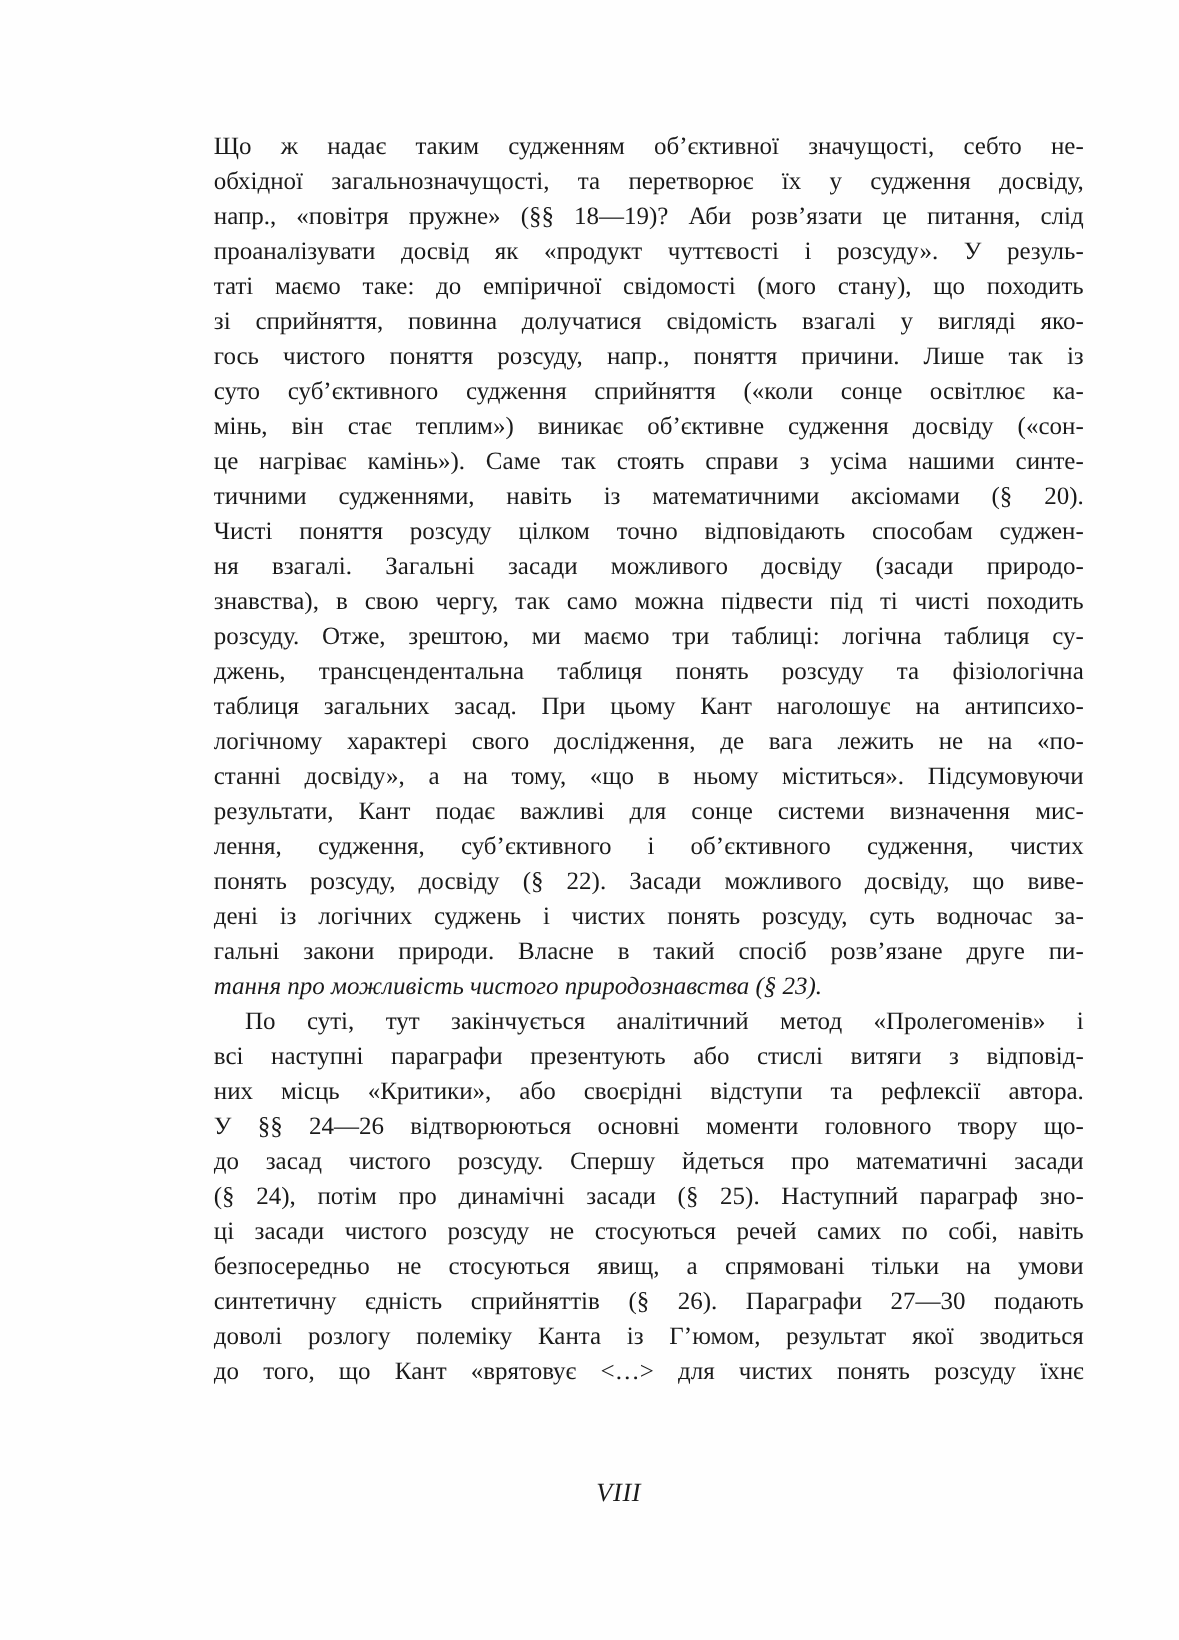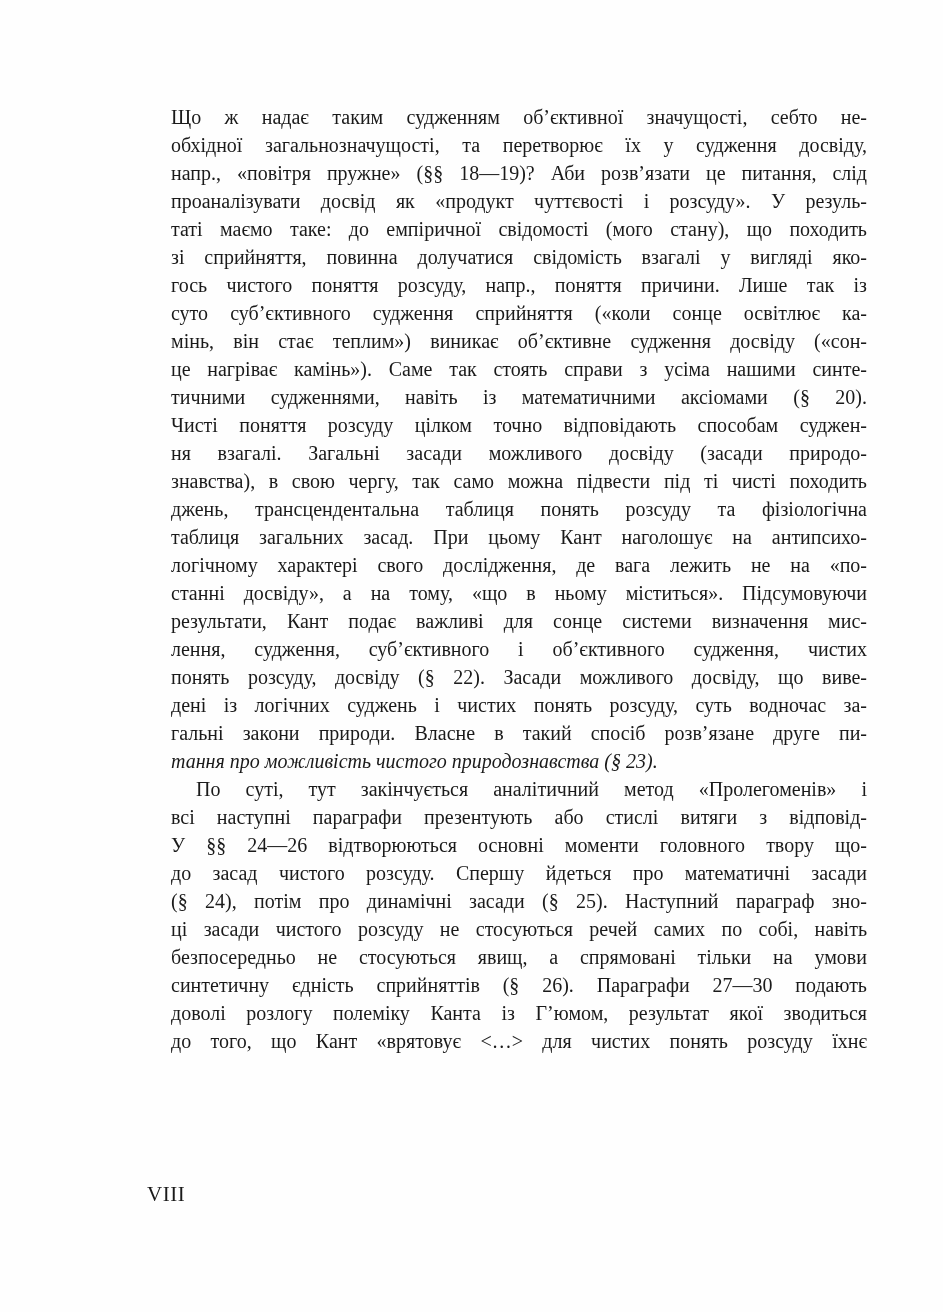--- a/index.html
+++ b/index.html
@@ -37,20 +37,22 @@
   }
   .line.short {
     text-align-last: left;
     font-style: italic;
   }
   .folio {
     position: absolute;
     left: 147px;
     top: 1180px;
     width: 696px;
+    text-align: center;
+    font-style: italic;
     font-size: 21px;
     line-height: 28px;
     letter-spacing: 0.5px;
   }
 </style>
 </head>
 <body>
 
 <div class="page">
   <div class="text-block">
@@ -61,32 +63,34 @@
       <div class="line">таті маємо таке: до емпіричної свідомості (мого стану), що походить</div>
       <div class="line">зі сприйняття, повинна долучатися свідомість взагалі у вигляді яко-</div>
       <div class="line">гось чистого поняття розсуду, напр., поняття причини. Лише так із</div>
       <div class="line">суто суб’єктивного судження сприйняття («коли сонце освітлює ка-</div>
       <div class="line">мінь, він стає теплим») виникає об’єктивне судження досвіду («сон-</div>
       <div class="line">це нагріває камінь»). Саме так стоять справи з усіма нашими синте-</div>
       <div class="line">тичними судженнями, навіть із математичними аксіомами (§ 20).</div>
       <div class="line">Чисті поняття розсуду цілком точно відповідають способам суджен-</div>
       <div class="line">ня взагалі. Загальні засади можливого досвіду (засади природо-</div>
       <div class="line">знавства), в свою чергу, так само можна підвести під ті чисті походить</div>
+      <div class="line">розсуду. Отже, зрештою, ми маємо три таблиці: логічна таблиця су-</div>
       <div class="line">джень, трансцендентальна таблиця понять розсуду та фізіологічна</div>
       <div class="line">таблиця загальних засад. При цьому Кант наголошує на антипсихо-</div>
       <div class="line">логічному характері свого дослідження, де вага лежить не на «по-</div>
       <div class="line">станні досвіду», а на тому, «що в ньому міститься». Підсумовуючи</div>
       <div class="line">результати, Кант подає важливі для сонце системи визначення мис-</div>
       <div class="line">лення, судження, суб’єктивного і об’єктивного судження, чистих</div>
       <div class="line">понять розсуду, досвіду (§ 22). Засади можливого досвіду, що виве-</div>
       <div class="line">дені із логічних суджень і чистих понять розсуду, суть водночас за-</div>
       <div class="line">гальні закони природи. Власне в такий спосіб розв’язане друге пи-</div>
       <div class="line short">тання про можливість чистого природознавства (§ 23).</div>
       <div class="line indent">По суті, тут закінчується аналітичний метод «Пролегоменів» і</div>
       <div class="line">всі наступні параграфи презентують або стислі витяги з відповід-</div>
+      <div class="line">них місць «Критики», або своєрідні відступи та рефлексії автора.</div>
       <div class="line">У §§ 24—26 відтворюються основні моменти головного твору що-</div>
       <div class="line">до засад чистого розсуду. Спершу йдеться про математичні засади</div>
       <div class="line">(§ 24), потім про динамічні засади (§ 25). Наступний параграф зно-</div>
       <div class="line">ці засади чистого розсуду не стосуються речей самих по собі, навіть</div>
       <div class="line">безпосередньо не стосуються явищ, а спрямовані тільки на умови</div>
       <div class="line">синтетичну єдність сприйняттів (§ 26). Параграфи 27—30 подають</div>
       <div class="line">доволі розлогу полеміку Канта із Г’юмом, результат якої зводиться</div>
       <div class="line">до того, що Кант «врятовує &lt;…&gt; для чистих понять розсуду їхнє</div>
     </div>
   <div class="folio">VIII</div>

